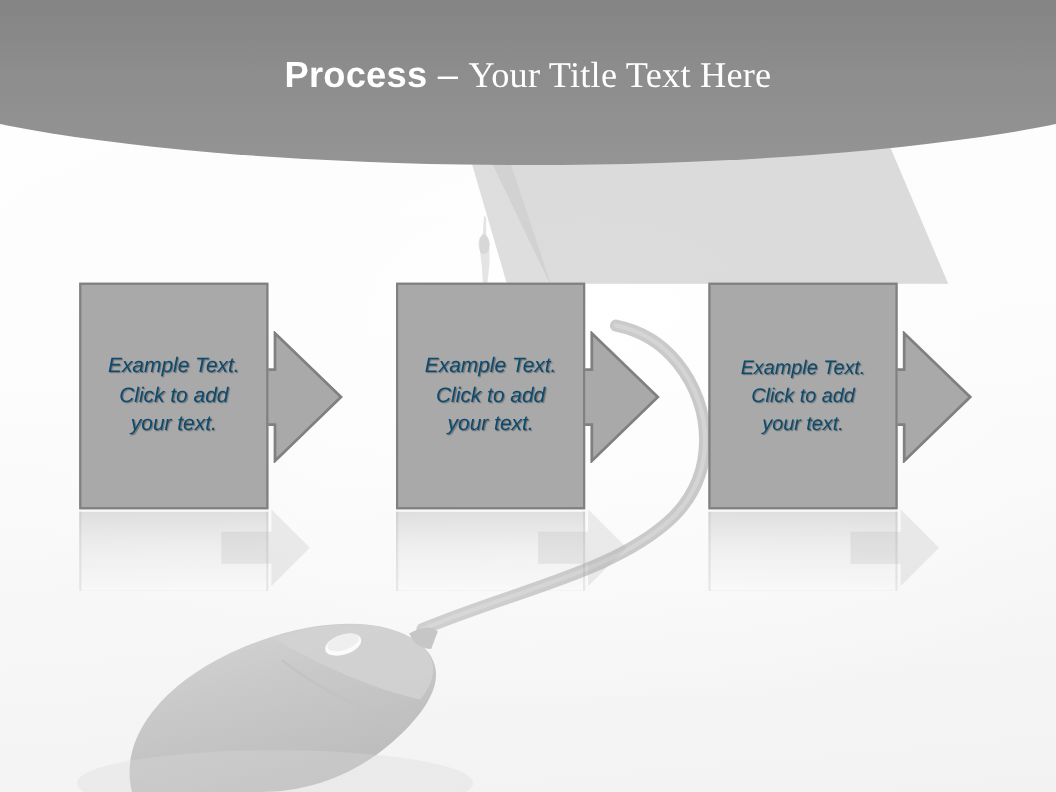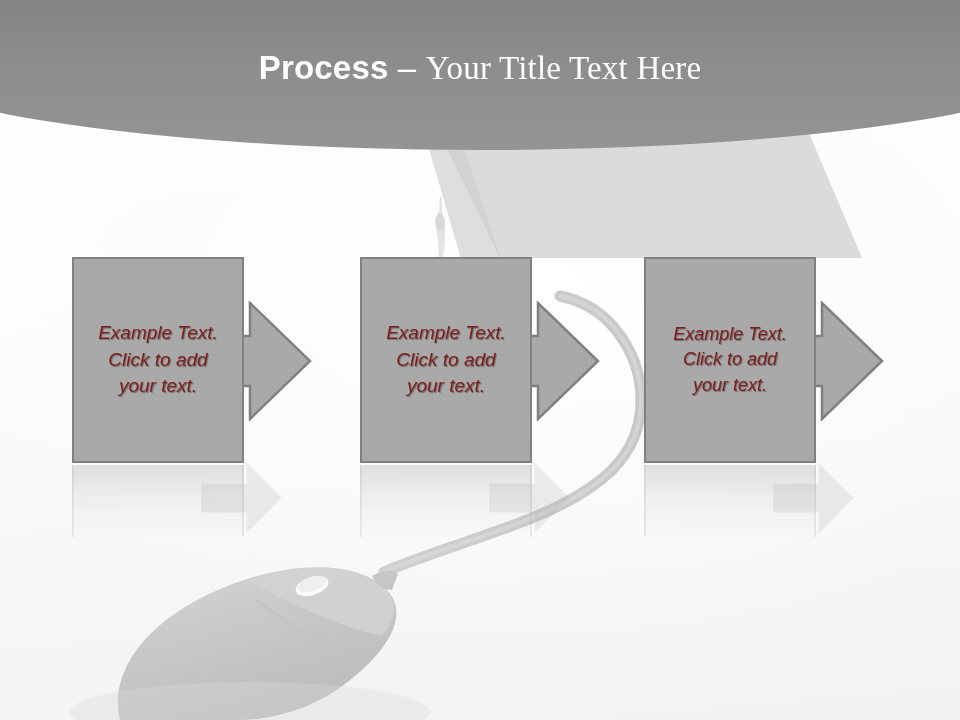--- a/index.html
+++ b/index.html
@@ -127,21 +127,21 @@
     height: 206px;
     background: #a9a9a9;
     border: 2px solid #808080;
     box-sizing: border-box;
     display: flex;
     align-items: center;
     justify-content: center;
     z-index: 3;
   }
   .step-text {
-    color: #7f1d1d;
+    color: #0c4a6e;
     font-style: italic;
     font-size: 19px;
     line-height: 1.42;
     text-align: center;
     text-shadow: 1px 1px 1px rgba(90,90,90,.75);
     padding: 0 8px;
     white-space: pre-line;
   }
   .step.s3 .step-text { font-size: 18px; }
 

